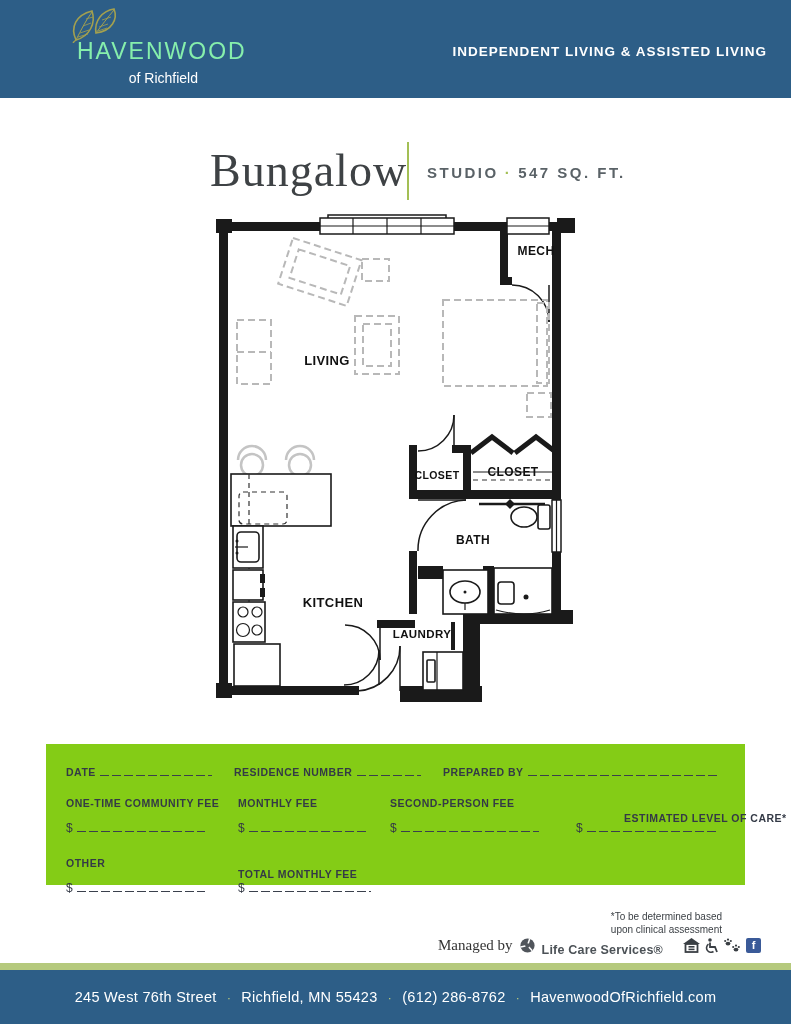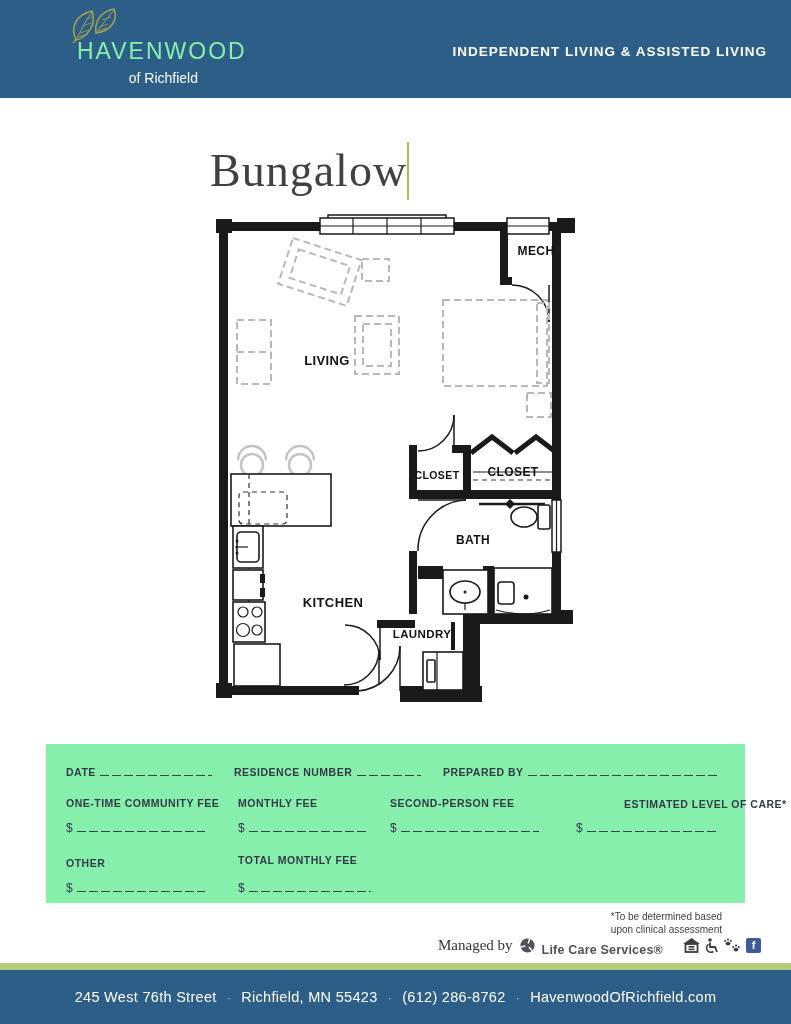--- a/index.html
+++ b/index.html
@@ -25,21 +25,21 @@
   .plan-label { font-family:"Liberation Sans", sans-serif; font-weight:700; fill:#111; letter-spacing:0.4px; }
   .wall { fill:#1a1a1a; }
   .fix { fill:#ffffff; stroke:#1a1a1a; stroke-width:1.6; }
   .thin { fill:none; stroke:#1a1a1a; stroke-width:1.2; }
   .door { fill:none; stroke:#1a1a1a; stroke-width:1.5; }
   .furn { fill:none; stroke:#b8b8b8; stroke-width:2; stroke-dasharray:7 4; }
   .dashk { fill:none; stroke:#333; stroke-width:1.2; stroke-dasharray:5 4; }
   .stool { fill:none; stroke:#c4c4c4; stroke-width:2.5; }
   .win { fill:#ffffff; stroke:#1a1a1a; stroke-width:1.5; }
   
-  .form-panel { position:absolute; left:46px; top:744px; width:699px; height:159px; background:#86efac; color:#343a46; }
+  .form-panel { position:absolute; left:46px; top:744px; width:699px; height:141px; background:#84cc16; color:#343a46; }
   .f-item { position:absolute; white-space:nowrap; }
   .f-label { font-size:10.5px; font-weight:700; letter-spacing:0.5px; color:#343a46; }
   .f-cur { font-size:12px; margin-right:4px; color:#343a46; }
   .fline { display:inline-block; height:11px; vertical-align:baseline;
     background:repeating-linear-gradient(90deg,#3a404c 0 9px, rgba(0,0,0,0) 9px 12px) bottom / 100% 1.5px no-repeat; }
   .f-value { position:absolute; white-space:nowrap; }
   .footnote { position:absolute; right:23px; top:120px; text-align:right; font-size:10px; line-height:13px; color:#3a3f44;margin-top:46px; }
   
   .managed { position:absolute; right:30px; top:934px; height:22px; display:flex; align-items:center; gap:6px; }
   .managed .prefix { font-family:"Liberation Serif", serif; font-size:15px; color:#333; }
@@ -70,20 +70,23 @@
         <path d="M14,33 Q10,36 12,36" fill="none" stroke="#a3a04f" stroke-width="1.4"></path>
       </svg>
       <div class="logo-name">HAVENWOOD</div>
       <div class="logo-tag">of Richfield</div>
     </div>
     <div class="banner">INDEPENDENT LIVING &amp; ASSISTED LIVING</div>
   </div>
 
   <div class="plan-title">Bungalow</div>
   <div class="title-divider"></div>
+  <div class="title-sub">
+    <span>STUDIO</span><span class="dot">·</span><span>547 SQ. FT.</span>
+  </div>
 
   <div class="plan-wrap">
     <svg width="398" height="505" viewBox="0 0 398 505">
 
       <rect class="wall" x="19" y="11" width="16" height="14"></rect>
       <rect class="wall" x="22" y="14" width="354" height="9"></rect>
       <rect class="wall" x="360" y="10" width="18" height="15"></rect>
       <rect class="wall" x="22" y="14" width="9" height="473"></rect>
       <rect class="wall" x="19" y="475" width="16" height="15"></rect>
       <rect class="wall" x="22" y="478" width="140" height="9"></rect>
@@ -214,30 +217,30 @@
       <span class="f-cur">$</span><span class="fline" style="width:128px;"></span>
     </div>
     <div class="f-item f-label" style="left:192px; top:53px;">MONTHLY FEE</div>
     <div class="f-value" style="left:192px; top:74px;">
       <span class="f-cur">$</span><span class="fline" style="width:120px;"></span>
     </div>
     <div class="f-item f-label" style="left:344px; top:53px;">SECOND-PERSON FEE</div>
     <div class="f-value" style="left:344px; top:74px;">
       <span class="f-cur">$</span><span class="fline" style="width:138px;"></span>
     </div>
-    <div class="f-item f-label" style="left:530px; top:54px;padding-left:48px;">ESTIMATED LEVEL OF CARE*</div>
+    <div class="f-item f-label" style="left:530px; top:68px;padding-left:48px;">ESTIMATED LEVEL OF CARE*</div>
     <div class="f-value" style="left:530px; top:74px;">
       <span class="f-cur">$</span><span class="fline" style="width:132px;"></span>
     </div>
 
     <div class="f-item f-label" style="left:20px; top:113px;">OTHER</div>
     <div class="f-value" style="left:20px; top:134px;">
       <span class="f-cur">$</span><span class="fline" style="width:128px;"></span>
     </div>
-    <div class="f-item f-label" style="left:192px; top:110px;">TOTAL MONTHLY FEE</div>
+    <div class="f-item f-label" style="left:192px; top:124px;">TOTAL MONTHLY FEE</div>
     <div class="f-value" style="left:192px; top:134px;">
       <span class="f-cur">$</span><span class="fline" style="width:122px;"></span>
     </div>
 
     <div class="footnote">
       <div>*To be determined based</div>
       <div>upon clinical assessment</div>
     </div>
   </div>
 

